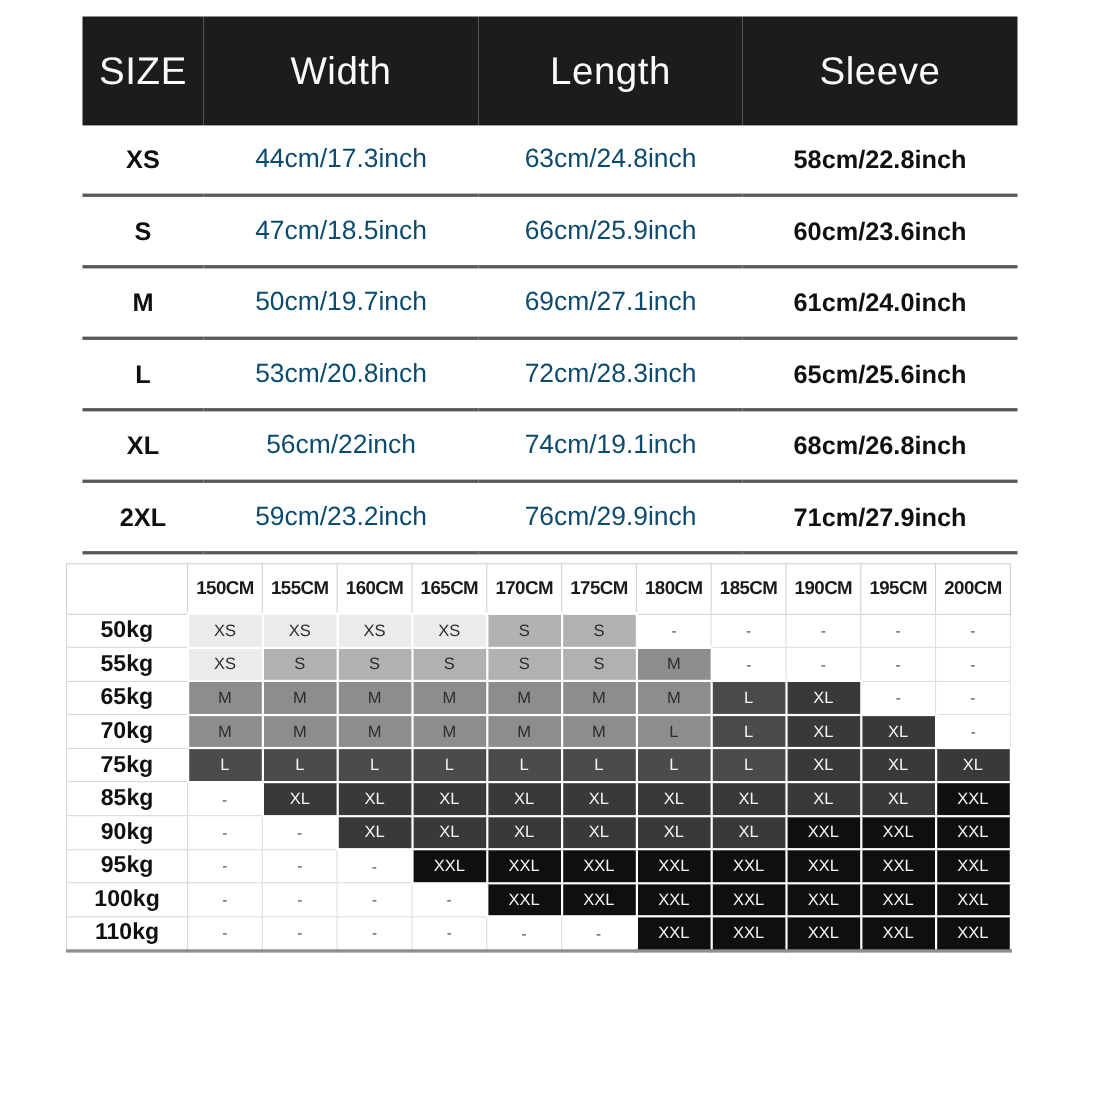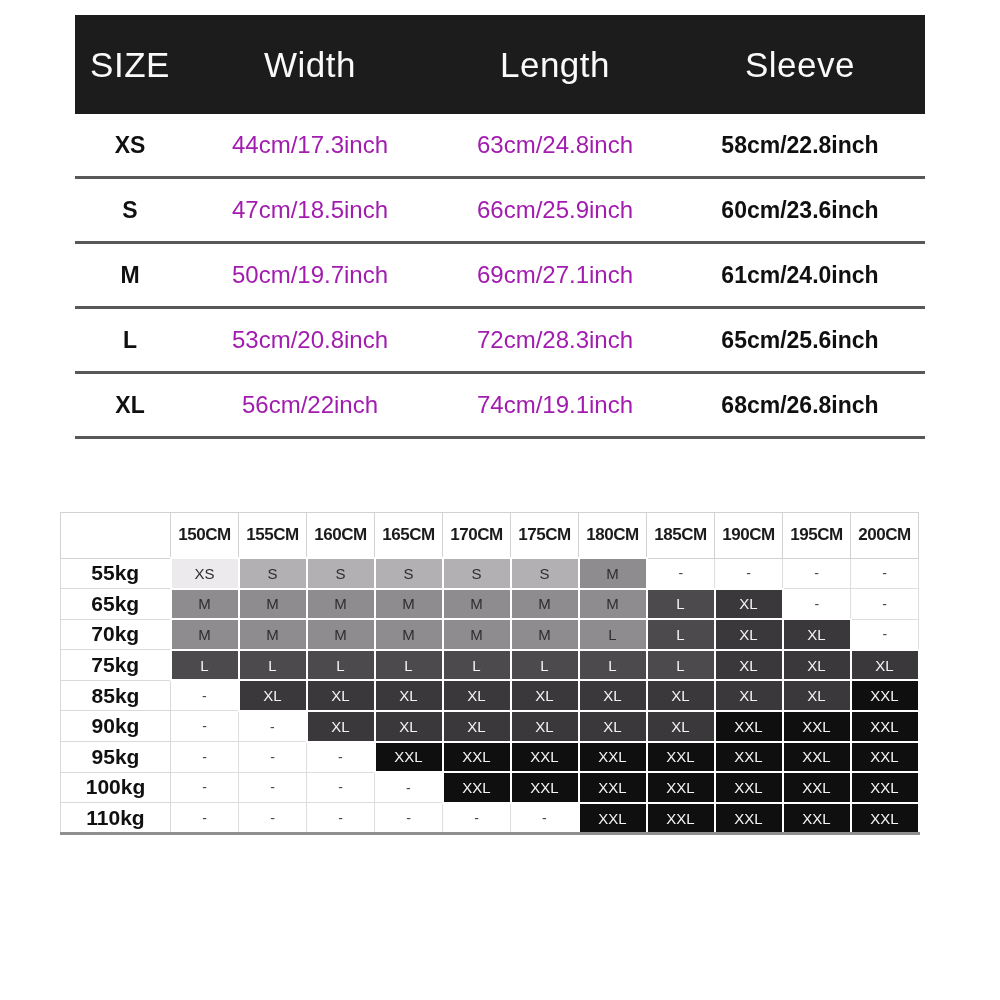--- a/index.html
+++ b/index.html
@@ -10,21 +10,21 @@
   .spec-table col.c-size{width:110px;}
   .spec-table col.c-width{width:250px;}
   .spec-table col.c-length{width:240px;}
   .spec-table col.c-sleeve{width:250px;}
   .spec-table thead th{
     background:#1d1c1c;color:#fafafa;height:97px;
     font-size:35px;font-weight:400;text-align:center;letter-spacing:.5px;
   }
   .spec-table tbody td{
     height:60px;text-align:center;vertical-align:middle;
-    font-size:24px;color:#a21caf;border-bottom:3px solid #585858;
+    font-size:24px;color:#0c4a6e;border-bottom:3px solid #585858;
     white-space:nowrap;
   }
   .spec-table tbody td.size-cell{font-weight:bold;font-size:23px;color:#101010;}
   .spec-table tbody td.sleeve-cell{font-weight:bold;color:#101010;font-size:23px;}
 
   
   .fit-matrix{position:absolute;left:60px;top:512px;border-collapse:collapse;table-layout:fixed;
     border:1px solid #cfcfcf;border-bottom:3px solid #8f8f8f;}
   .fit-matrix col.c-label{width:110px;}
   .fit-matrix col.c-h{width:68px;}
@@ -85,20 +85,26 @@
         <td class="size-cell">L</td>
         <td>53cm/20.8inch</td>
         <td>72cm/28.3inch</td>
         <td class="sleeve-cell">65cm/25.6inch</td>
       </tr>
       <tr>
         <td class="size-cell">XL</td>
         <td>56cm/22inch</td>
         <td>74cm/19.1inch</td>
         <td class="sleeve-cell">68cm/26.8inch</td>
+      </tr>
+      <tr>
+        <td class="size-cell">2XL</td>
+        <td>59cm/23.2inch</td>
+        <td>76cm/29.9inch</td>
+        <td class="sleeve-cell">71cm/27.9inch</td>
       </tr>
     </tbody>
 </table>
 
 <table class="fit-matrix">
   <colgroup>
       <col class="c-label">
       <col class="c-h">
       <col class="c-h">
       <col class="c-h">
@@ -122,20 +128,34 @@
         <th class="hhead">175CM</th>
         <th class="hhead">180CM</th>
         <th class="hhead">185CM</th>
         <th class="hhead">190CM</th>
         <th class="hhead">195CM</th>
         <th class="hhead">200CM</th>
       </tr>
   </thead>
   <tbody>
       <tr>
+        <th class="wlabel">50kg</th>
+        <td class="cell tier lightcell" style="background: rgb(236, 234, 236);">XS</td>
+        <td class="cell tier lightcell" style="background: rgb(236, 234, 236);">XS</td>
+        <td class="cell tier lightcell" style="background: rgb(236, 234, 236);">XS</td>
+        <td class="cell tier lightcell" style="background: rgb(236, 234, 236);">XS</td>
+        <td class="cell tier lightcell" style="background: rgb(178, 176, 179);">S</td>
+        <td class="cell tier lightcell" style="background: rgb(178, 176, 179);">S</td>
+        <td class="cell dash">-</td>
+        <td class="cell dash">-</td>
+        <td class="cell dash">-</td>
+        <td class="cell dash">-</td>
+        <td class="cell dash">-</td>
+      </tr>
+      <tr>
         <th class="wlabel">55kg</th>
         <td class="cell tier lightcell" style="background: rgb(236, 234, 236);">XS</td>
         <td class="cell tier lightcell" style="background: rgb(178, 176, 179);">S</td>
         <td class="cell tier lightcell" style="background: rgb(178, 176, 179);">S</td>
         <td class="cell tier lightcell" style="background: rgb(178, 176, 179);">S</td>
         <td class="cell tier lightcell" style="background: rgb(178, 176, 179);">S</td>
         <td class="cell tier lightcell" style="background: rgb(178, 176, 179);">S</td>
         <td class="cell tier lightcell" style="background: rgb(142, 140, 143);">M</td>
         <td class="cell dash">-</td>
         <td class="cell dash">-</td>

